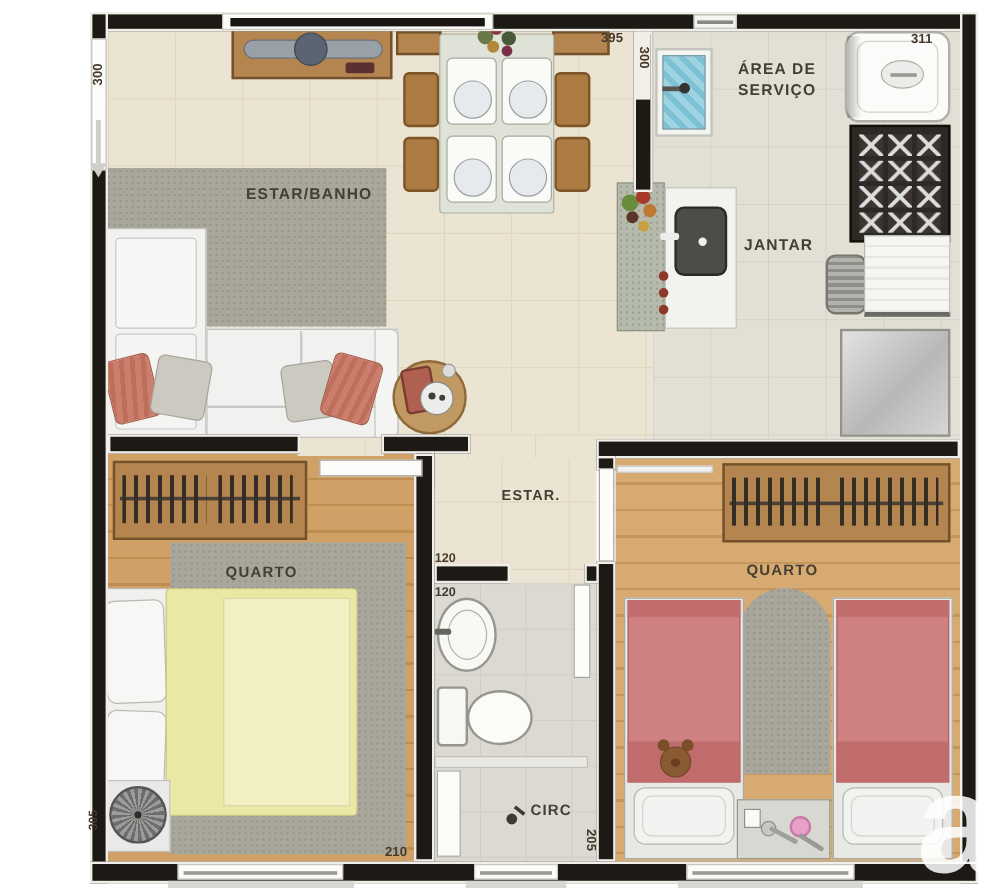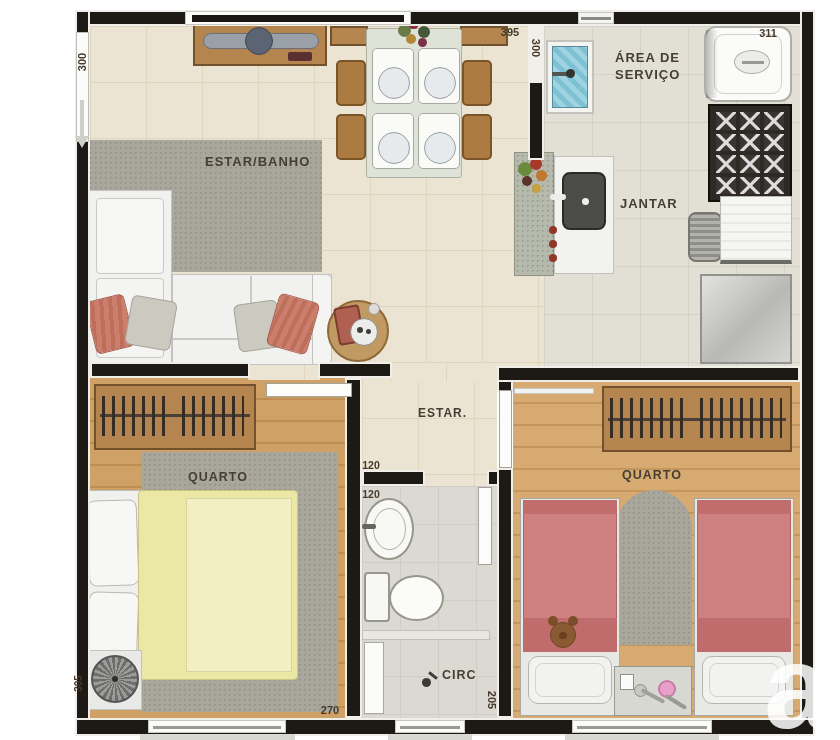--- a/index.html
+++ b/index.html
@@ -277,18 +277,18 @@
   <div class="abs rlabel" style="left:188px;top:470px;font-size:12.5px;">QUARTO</div>
   <div class="abs rlabel" style="left:622px;top:468px;font-size:12.5px;">QUARTO</div>
   <div class="abs rlabel" style="left:442px;top:668px;font-size:12.5px;">CIRC</div>
 
   <div class="abs dim" style="left:62px;top:56px;width:40px;transform:rotate(-90deg);">300</div>
   <div class="abs dim" style="left:492px;top:26px;width:36px;">395</div>
   <div class="abs dim" style="left:516px;top:42px;width:40px;transform:rotate(90deg);">300</div>
   <div class="abs dim" style="left:748px;top:27px;width:40px;">311</div>
   <div class="abs dim" style="left:356px;top:459px;width:30px;font-size:10.5px;">120</div>
   <div class="abs dim" style="left:356px;top:488px;width:30px;font-size:10.5px;">120</div>
-  <div class="abs dim" style="left:312px;top:704px;width:36px;">270</div>
+  <div class="abs dim" style="left:312px;top:704px;width:36px;">210</div>
   <div class="abs dim" style="left:472px;top:694px;width:40px;transform:rotate(90deg);">205</div>
   <div class="abs dim" style="left:58px;top:678px;width:40px;transform:rotate(-90deg);font-size:10px;">305</div>
 
   <div class="abs wm" style="left:764px;top:628px;">a</div>
 </div>
 
 </body></html>

